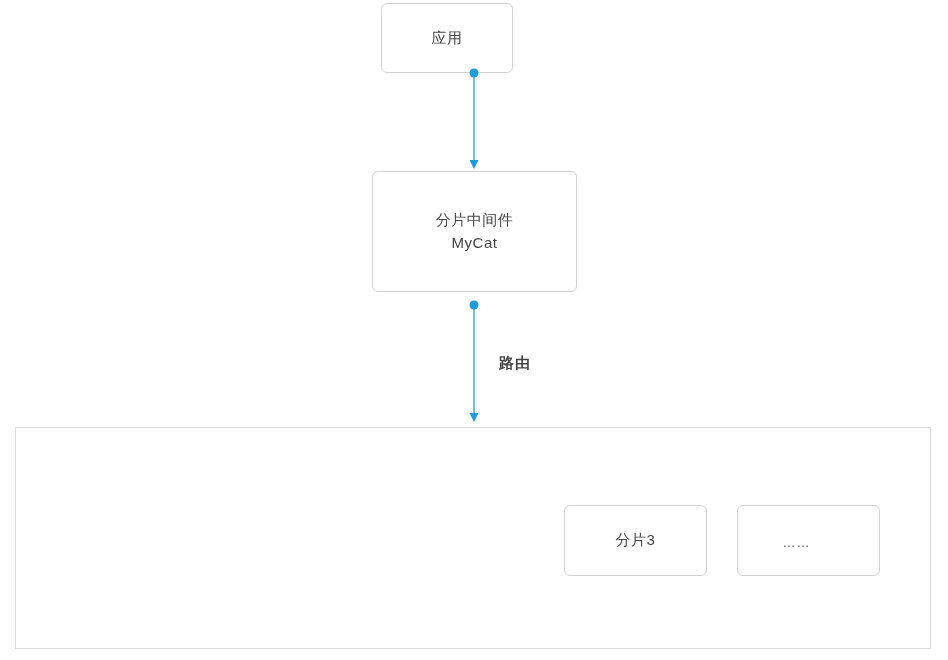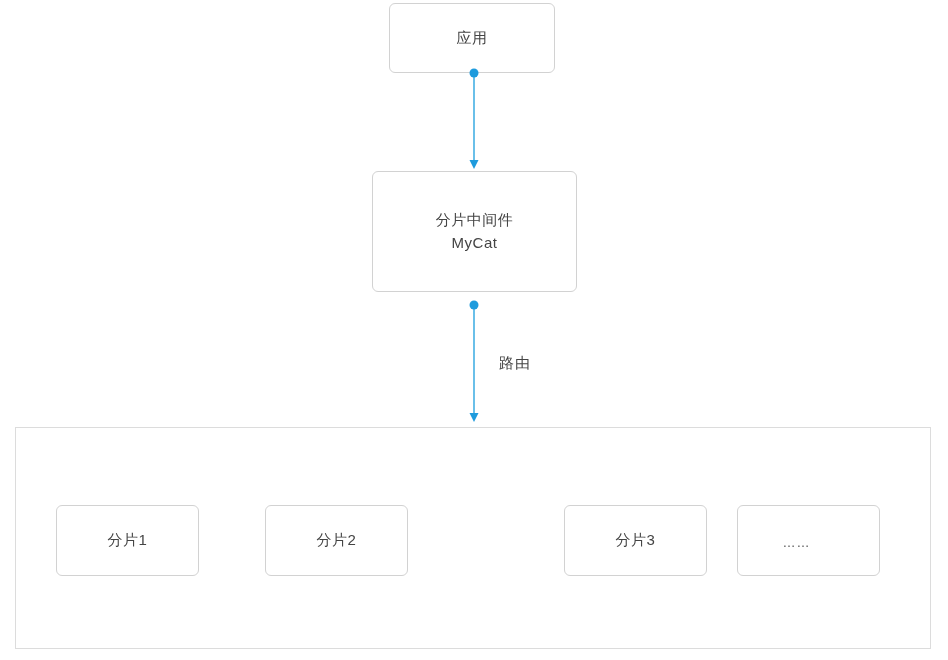--- a/index.html
+++ b/index.html
@@ -35,23 +35,23 @@
     letter-spacing: 0.5px;
     text-align: center;
     box-shadow: 0 0 0 0 rgba(0,0,0,0);
   }
   .node .line2 {
     font-size: 15px;
   }
 
   
   #node-app {
-    left: 389px;
+    left: 381px;
     top: 3px;
-    width: 166px;
+    width: 132px;
     height: 70px;
   }
   #node-middleware {
     left: 372px;
     top: 171px;
     width: 205px;
     height: 121px;
   }
 
   
@@ -106,20 +106,21 @@
 
   
   #edge-label-route {
     position: absolute;
     left: 499px;
     top: 354px;
     font-size: 15px;
     color: #444444;
     letter-spacing: 1px;
     white-space: nowrap;
+    font-weight: bold;
   }
 </style>
 </head>
 <body>
 
 <div id="canvas">
 
   <div class="node" id="node-app">
     <span class="line1">应用</span>
   </div>
@@ -142,27 +143,21 @@
       <line x1="16" y1="6" x2="16" y2="116" stroke="#45b0e4" stroke-width="1.6"></line>
       <circle cx="16" cy="5" r="4.5" fill="#1e9bdd"></circle>
       <path d="M 11.5 113 L 20.5 113 L 16 122 Z" fill="#1e9bdd"></path>
     </svg>
   </div>
 
   <div id="edge-label-route">路由</div>
 
   <div id="shard-container"></div>
 
-  <div class="node shard" id="shard-1">
-    <span class="shard-label">分片1</span>
-  </div>
 
-  <div class="node shard" id="shard-2">
-    <span class="shard-label">分片2</span>
-  </div>
 
   <div class="node shard" id="shard-3">
     <span class="shard-label">分片3</span>
   </div>
 
   <div class="node shard" id="shard-4">
     <span class="shard-label">……</span>
   </div>
 
 </div>

